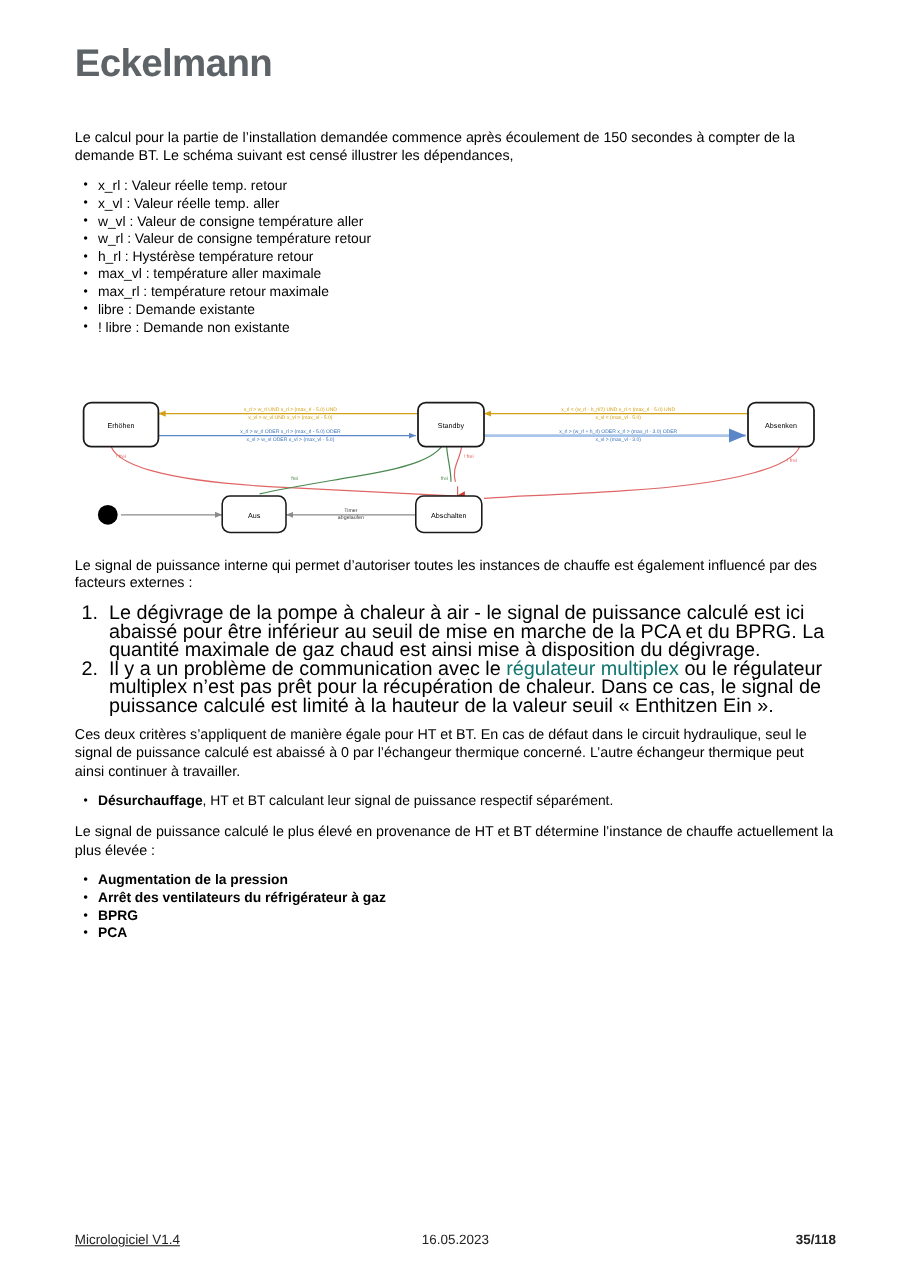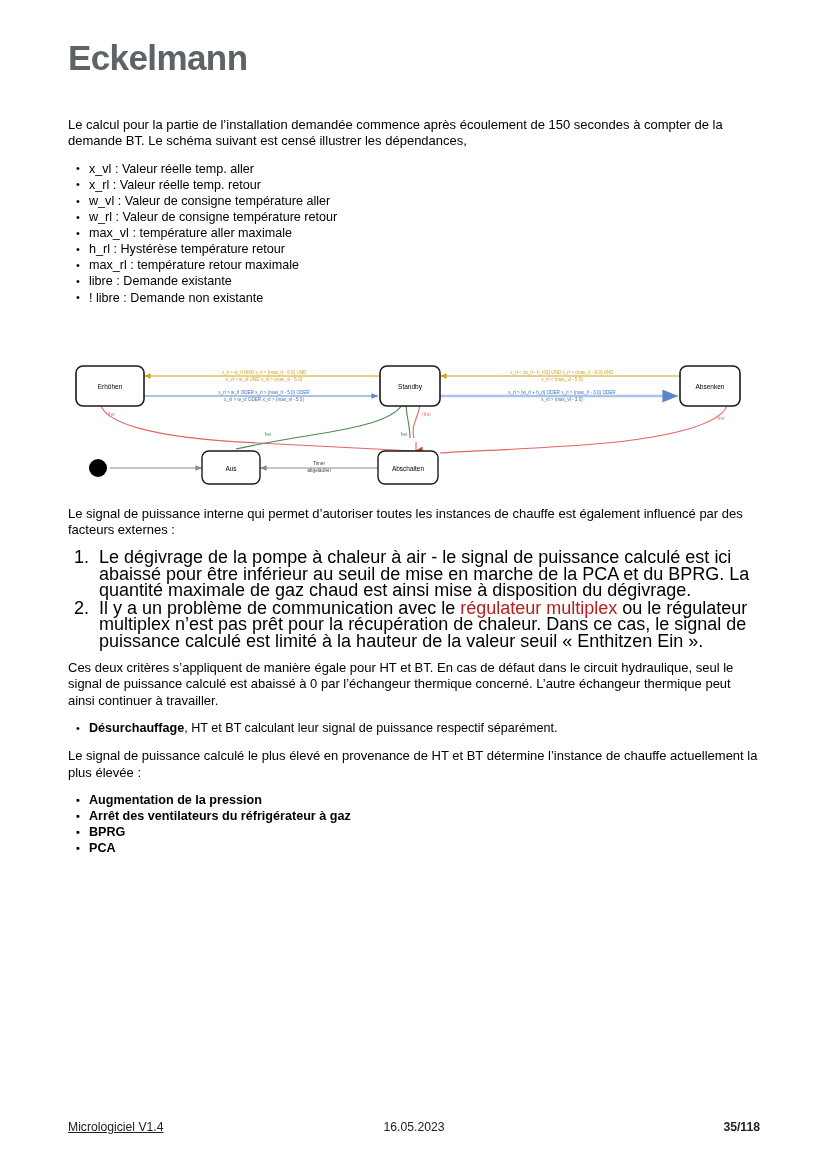--- a/index.html
+++ b/index.html
@@ -37,21 +37,21 @@
   }
   ul.bullets.bold li { font-weight:bold; }
   ol.numlist { margin:0 0 11px 0; padding:0; list-style:none; counter-reset:n; }
   ol.numlist li {
     position:relative; padding-left:31px; counter-increment:n;
     font-size:18px; line-height:16.4px; margin-bottom:1px;
   }
   ol.numlist li:before {
     content:counter(n) "."; position:absolute; left:6px; top:0;
   }
-  .link { color:#b91c1c; }
+  .link { color:#0f766e; }
   .b { font-weight:bold;margin-top:24px; }
   .spacer-18 { height:18px; }
 
   
   .diagram { position:relative; left:0; width:692px; height:138px; margin:14px 0 18px 0; }
   .diagram svg { display:block; }
 
   
   .footer {
     position:absolute; left:68px; top:1120px; width:692px;
@@ -66,26 +66,26 @@
 
 <div class="page">
 
   <div class="brand">Eckelmann</div>
 
   <div class="content">
 
     <p class="para">Le calcul pour la partie de l’installation demandée commence après écoulement de 150 secondes à compter de la demande BT. Le schéma suivant est censé illustrer les dépendances,</p>
 
     <ul class="bullets">
+      <li>x_rl : Valeur réelle temp. retour</li>
       <li>x_vl : Valeur réelle temp. aller</li>
-      <li>x_rl : Valeur réelle temp. retour</li>
       <li>w_vl : Valeur de consigne température aller</li>
       <li>w_rl : Valeur de consigne température retour</li>
+      <li>h_rl : Hystérèse température retour</li>
       <li>max_vl : température aller maximale</li>
-      <li>h_rl : Hystérèse température retour</li>
       <li>max_rl : température retour maximale</li>
       <li>libre : Demande existante</li>
       <li>! libre : Demande non existante</li>
     </ul>
 
     <div class="spacer-18"></div>
 
     <div class="diagram">
       <svg width="692" height="138" viewBox="0 0 692 138" xmlns="http://www.w3.org/2000/svg">
         <defs>

